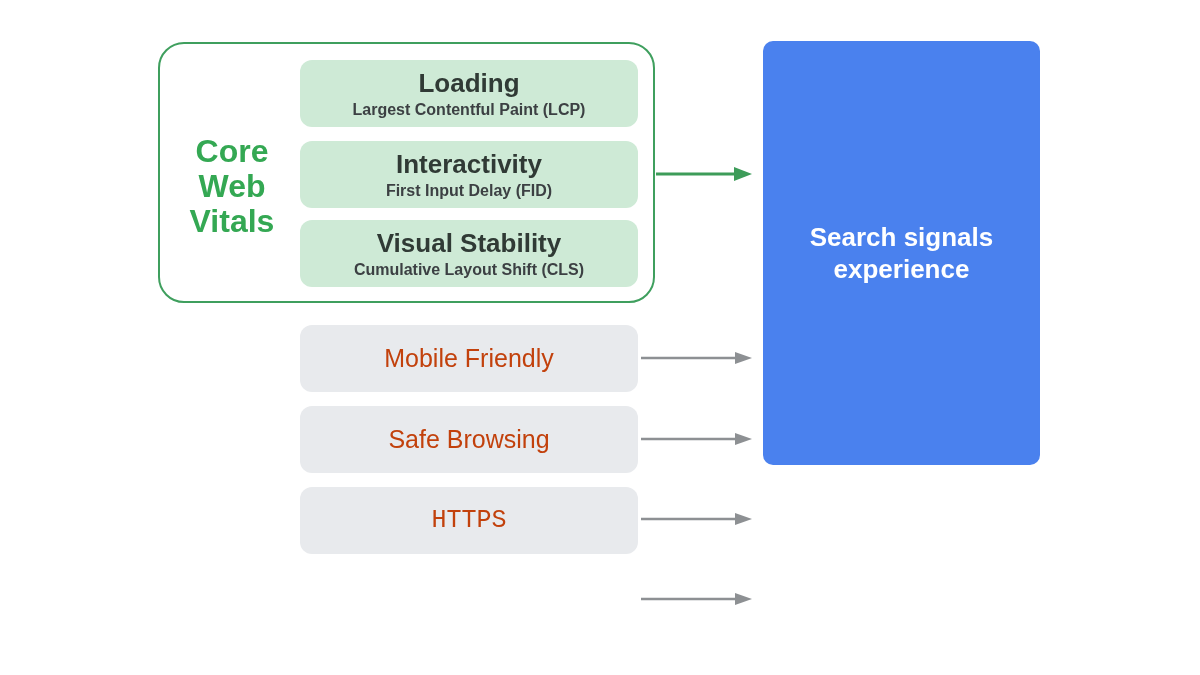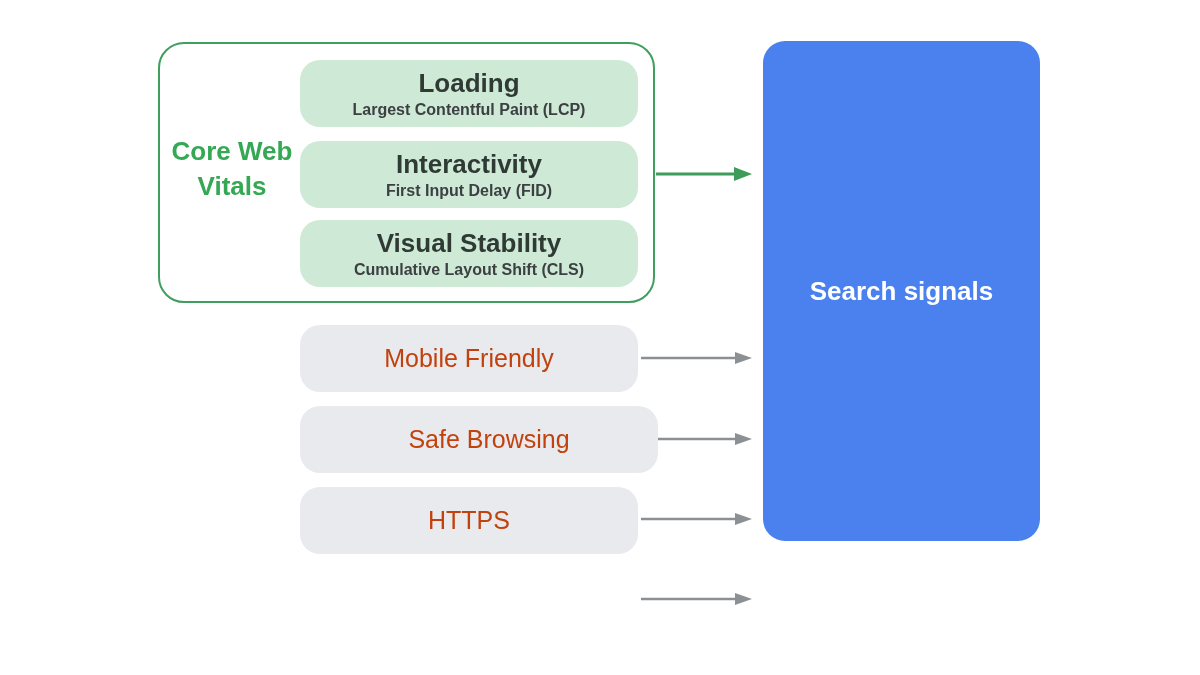--- a/index.html
+++ b/index.html
@@ -20,32 +20,32 @@
     border: 2px solid #3f9f5e;
     border-radius: 26px;
     background: #ffffff;
   }
   .cwv-label {
     position: absolute;
     left: 168px; top: 134px;
     width: 128px;
     text-align: center;
     color: #34a853;
-    font-size: 26px;
+    font-size: 32px;
     font-weight: 700;
     line-height: 35px;
   }
 
   
   .pill {
     position: absolute;
     left: 300px;
     width: 338px;
     height: 67px;
-    border-radius: 20px;
+    border-radius: 12px;
     display: flex;
     flex-direction: column;
     align-items: center;
     justify-content: center;
     text-align: center;
   }
   .pill-green { background: #ceead6; }
   .pill-gray  { background: #e8eaed; }
 
   .pill-title {
@@ -65,31 +65,31 @@
     font-size: 25px;
     font-weight: 400;
     color: #c2410c;
   }
 
   
   .g1 { top: 60px;  }
   .g2 { top: 141px; }
   .g3 { top: 220px; }
   .s1 { top: 325px; }
-  .s2 { top: 406px; padding-left: 20px; }
-  .s3 { top: 487px; }
+  .s2 { top: 406px; }
+  .s3 { top: 487px; font-family: Liberation Mono, monospace; }
   .s4 { top: 567px; }
 
   
   .result-box {
     position: absolute;
     left: 763px; top: 41px;
-    width: 277px; height: 500px;
+    width: 277px; height: 424px;
     background: #4a81ee;
-    border-radius: 22px;
+    border-radius: 10px;
     display: flex;
     align-items: center;
     justify-content: center;
   }
   .result-text {
     text-align: center;
     color: #ffffff;
     font-size: 26px;
     font-weight: 700;
     line-height: 32px;
@@ -155,16 +155,17 @@
   <div class="pill pill-gray s2">
     <div class="pill-label">Safe Browsing</div>
   </div>
   <div class="pill pill-gray s3">
     <div class="pill-label">HTTPS</div>
   </div>
 
   <div class="result-box">
     <div class="result-text">
       <div>Search signals</div>
+      <div>experience</div>
     </div>
   </div>
 
 </div>
 
 </body></html>

